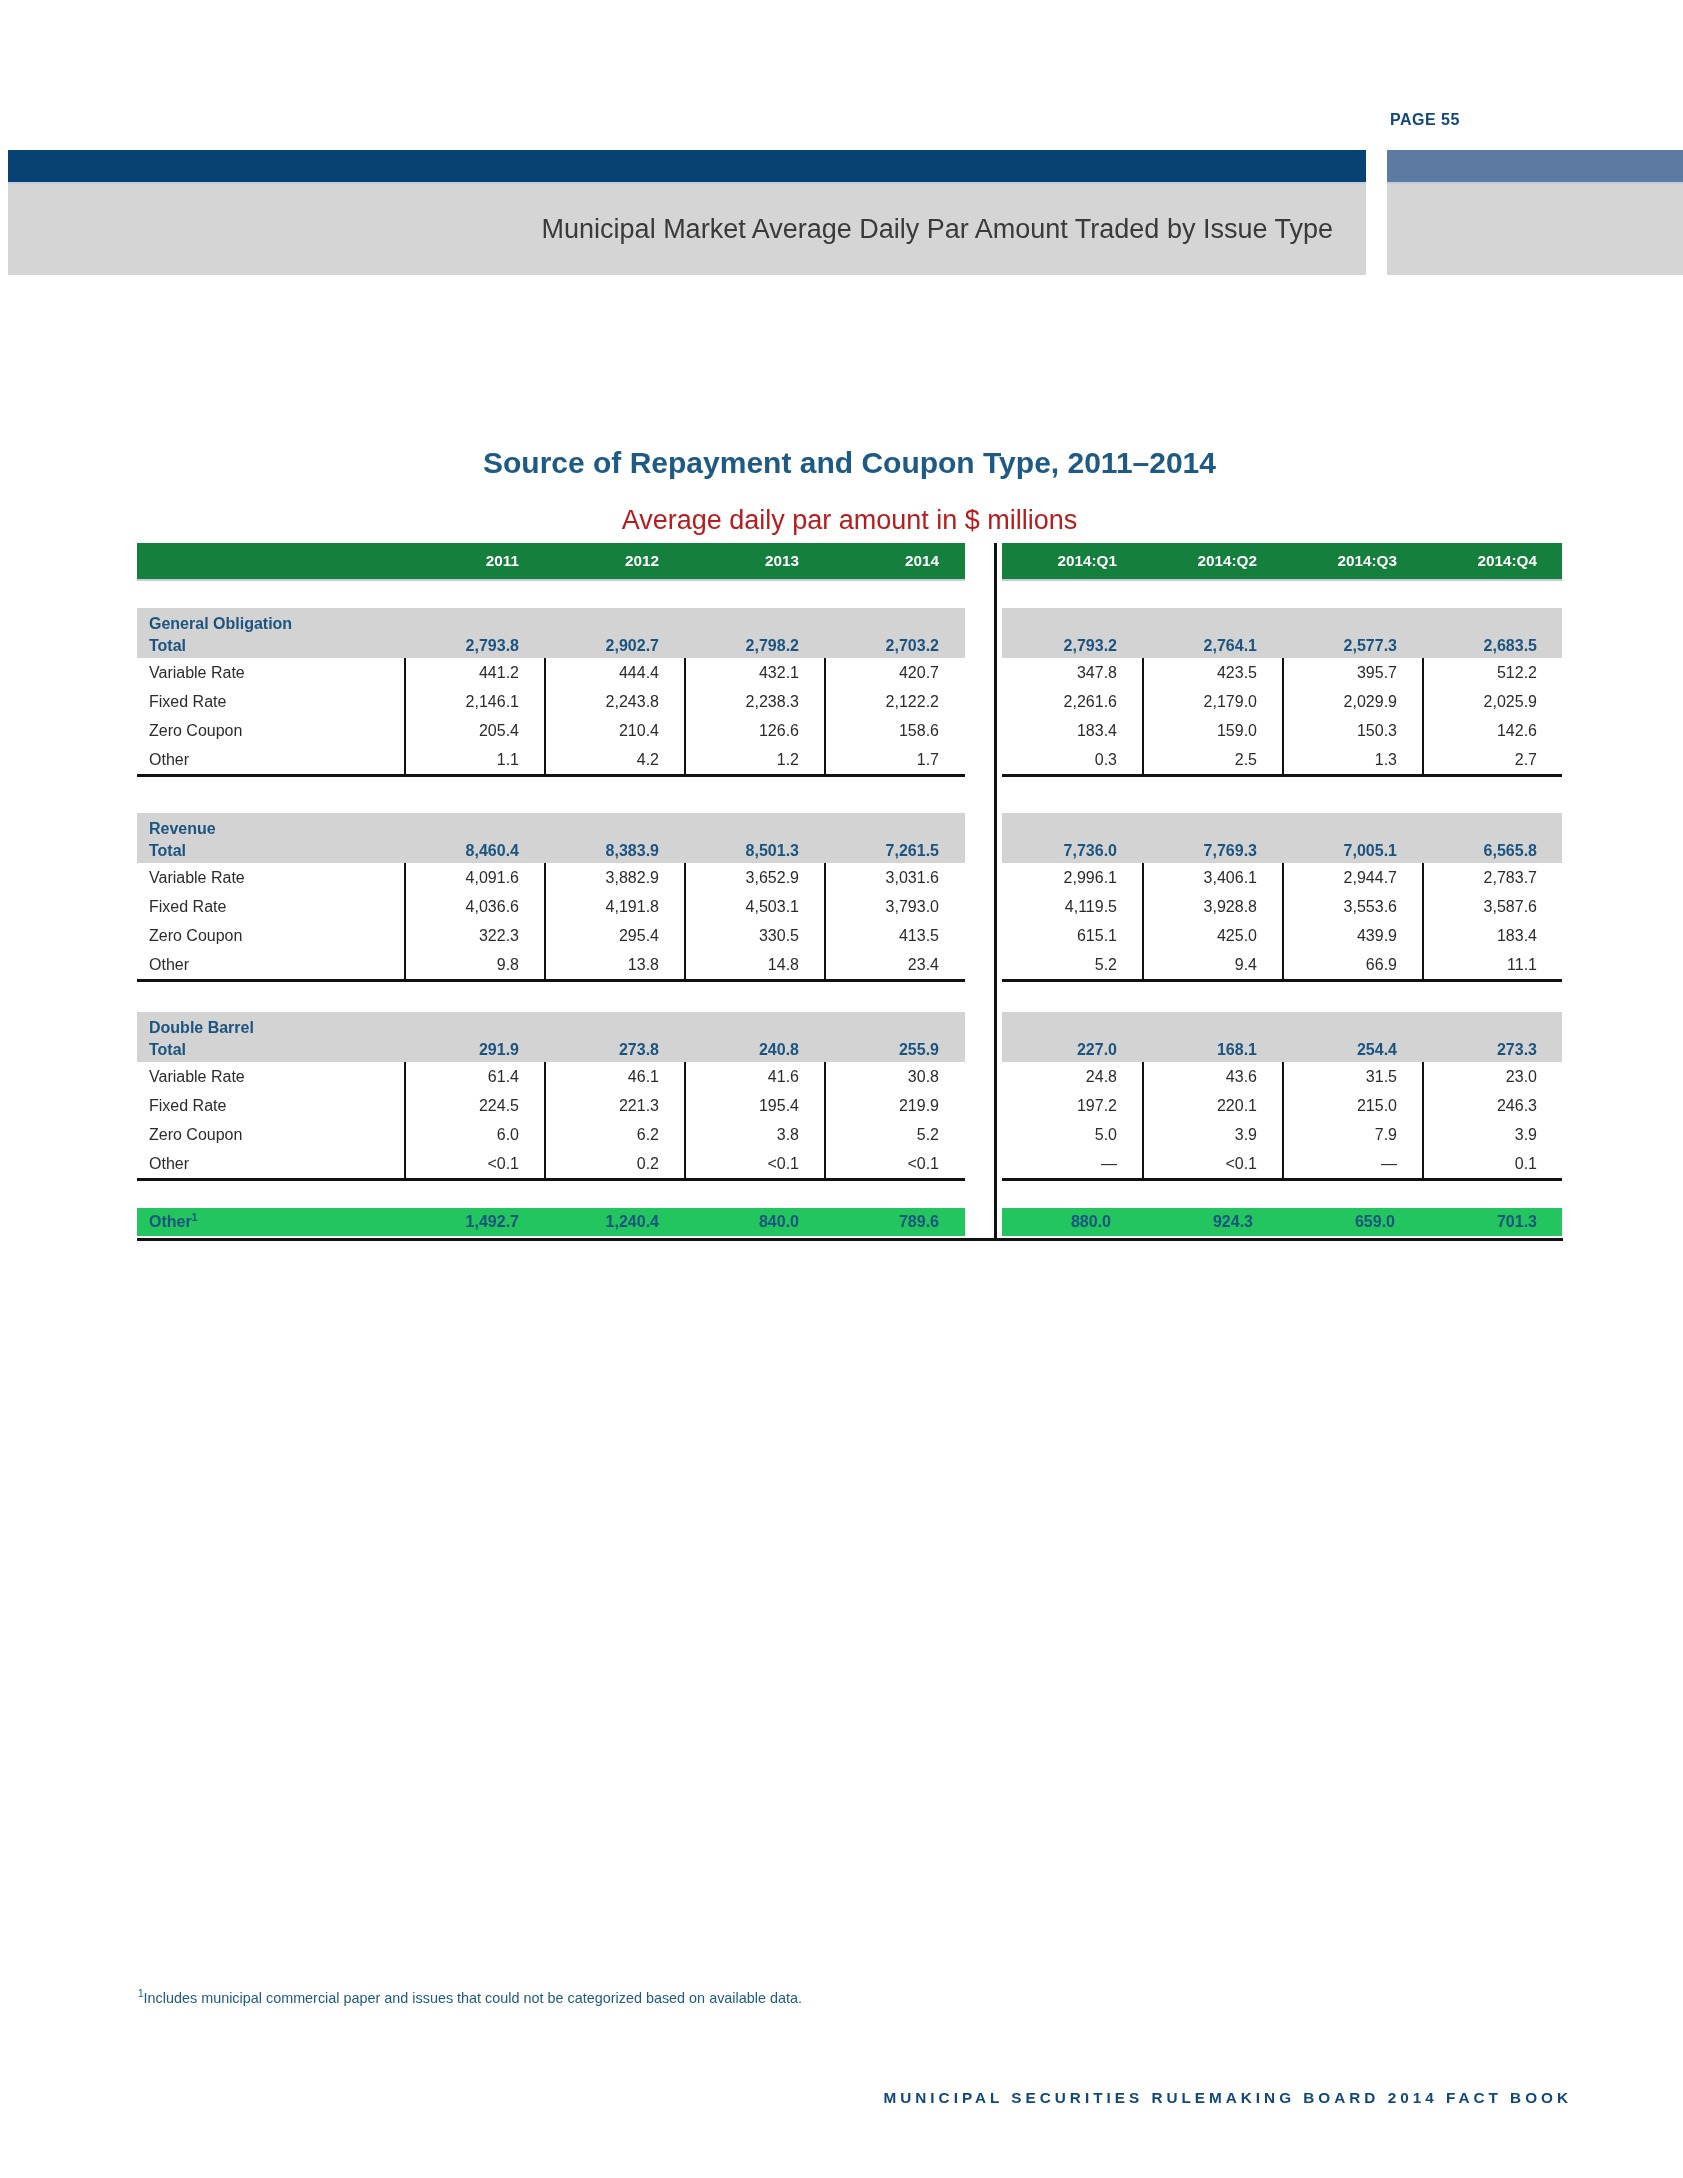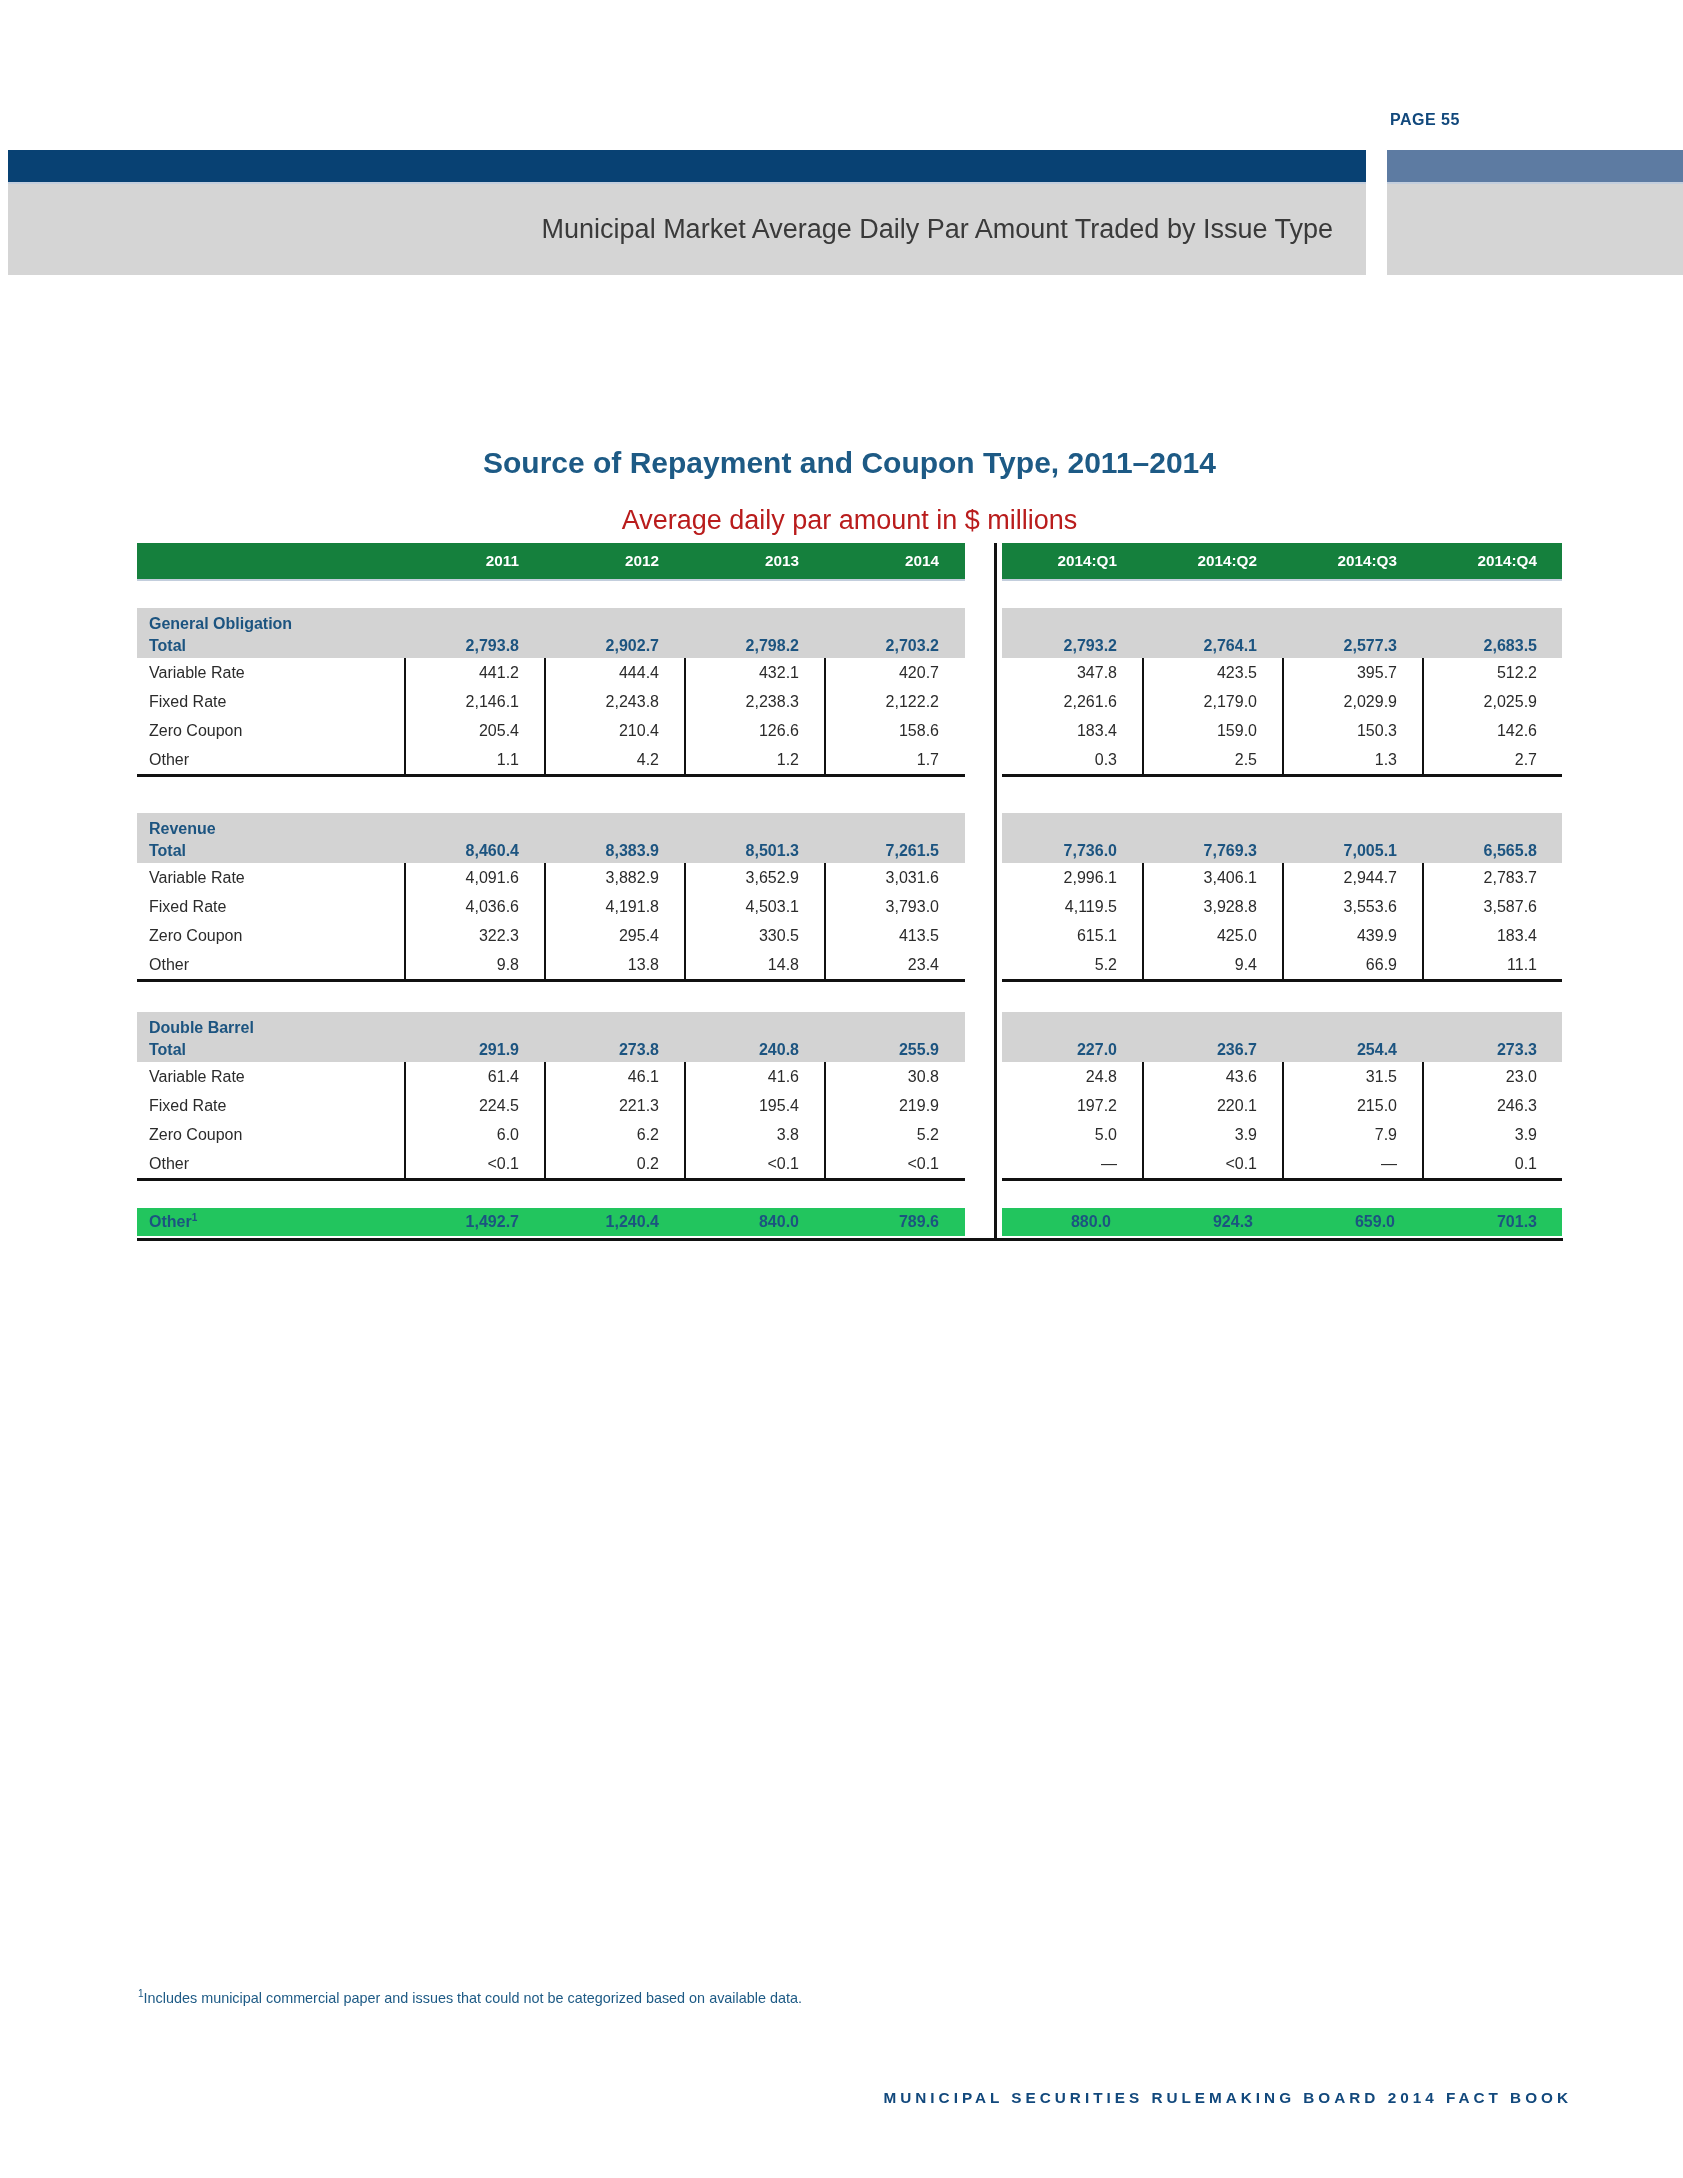--- a/index.html
+++ b/index.html
@@ -266,21 +266,21 @@
               <div class="bnum">291.9</div>
               <div class="bnum">273.8</div>
               <div class="bnum">240.8</div>
               <div class="bnum">255.9</div>
             </div>
           </div>
           <div class="band right">
             <div class="bline"></div>
             <div class="bline">
               <div class="bnum">227.0</div>
-              <div class="bnum">236.7</div>
+              <div class="bnum">168.1</div>
               <div class="bnum">254.4</div>
               <div class="bnum">273.3</div>
             </div>
           </div>
           <div class="rows left">
             <div class="row">
               <div class="lbl">Variable Rate</div>
               <div class="num">61.4</div>
               <div class="num">46.1</div>
               <div class="num">41.6</div>

